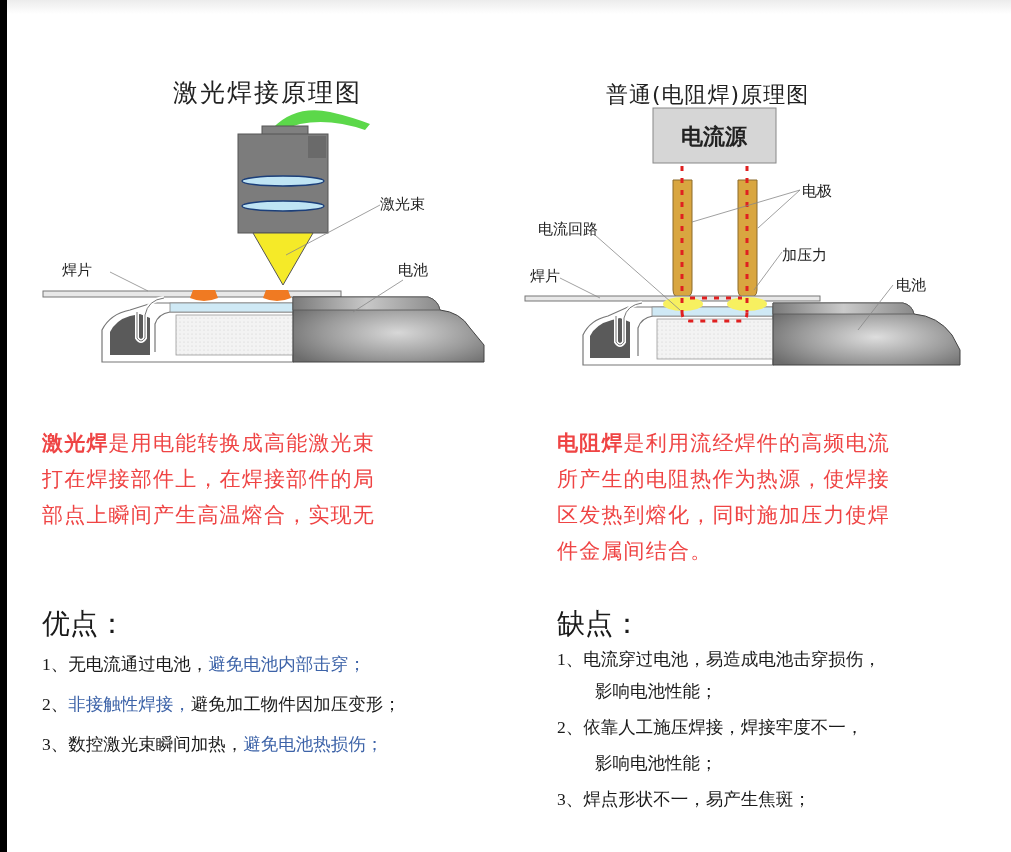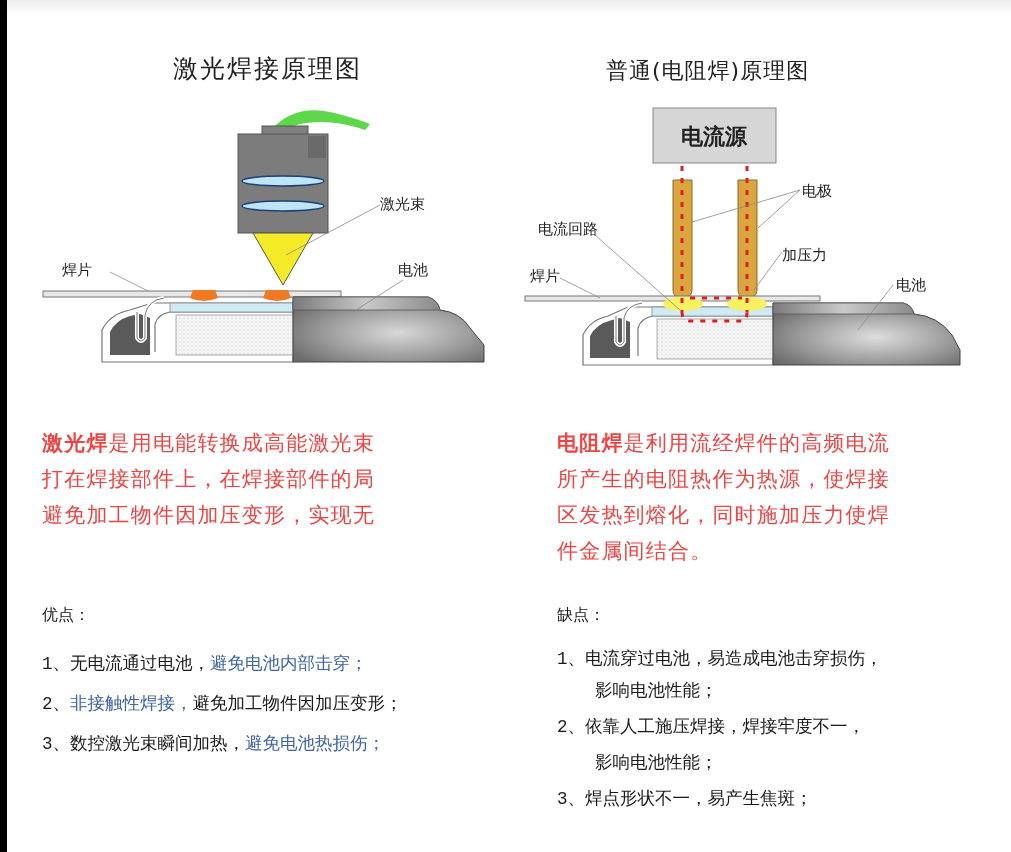--- a/index.html
+++ b/index.html
@@ -1,27 +1,27 @@
 <!DOCTYPE html>
 <html><head>
 <meta charset="utf-8">
 <style>
   * { margin: 0; padding: 0; box-sizing: border-box; }
   html, body { width: 1011px; height: 852px; overflow: hidden; background: #ffffff; }
   body { position: relative; font-family: "DejaVu Sans", "Liberation Sans", sans-serif; color: #1a1a1a; }
   .left-edge { position: absolute; left: 0; top: 0; width: 7px; height: 852px; background: #000; }
   .top-shade { position: absolute; left: 7px; top: 0; width: 1004px; height: 14px; background: linear-gradient(#ececec, #ffffff); }
-  .title { position: absolute; font-size: 25px; letter-spacing: 2px; color: #222; white-space: nowrap; }
+  .title { position: absolute; font-size: 25px; letter-spacing: 2px; color: #222; white-space: nowrap; margin-top: 24px; }
   .title-right { font-size: 22px; letter-spacing: 1px; }
   svg.diagram { position: absolute; }
   .lbl { font-family: "DejaVu Sans", sans-serif; font-size: 15px; fill: #222; }
   .desc { position: absolute; font-size: 21px; line-height: 36px; color: #ef4444; letter-spacing: 1.2px; }
   .desc b { font-weight: bold; }
-  .section-head { position: absolute; font-family: "DejaVu Serif", serif; font-size: 16px; color: #1a1a1a; }
-  .list { position: absolute; font-family: Liberation Mono, monospace; font-size: 17.5px; color: #1a1a1a; }
+  .section-head { position: absolute; font-family: "DejaVu Serif", serif; font-size: 28px; color: #1a1a1a; }
+  .list { position: absolute; font-family: Liberation Serif, serif; font-size: 17.5px; color: #1a1a1a; }
   .list .row { height: 40px; line-height: 40px; white-space: nowrap; }
   .list .row.tight { height: 32px; line-height: 32px; }
   .blue { color: #3d63a8; }
   .indent { padding-left: 38px; }
 </style>
 </head>
 <body>
 
 <div class="left-edge"></div>
 <div class="top-shade"></div>
@@ -146,21 +146,21 @@
   <text class="lbl" x="282" y="96">电极</text>
   <text class="lbl" x="18" y="134">电流回路</text>
   <text class="lbl" x="262" y="160">加压力</text>
   <text class="lbl" x="10" y="181">焊片</text>
   <text class="lbl" x="376" y="190">电池</text>
 </svg>
 
 <div class="desc" style="left:42px; top:425px; width:470px;">
   <div><b>激光焊</b><span>是用电能转换成高能激光束</span></div>
   <div>打在焊接部件上，在焊接部件的局</div>
-  <div>避免加工物件因加压变形，实现无</div>
+  <div>部点上瞬间产生高温熔合，实现无</div>
 </div>
 
 <div class="desc" style="left:557px; top:425px; width:450px;">
   <div><b>电阻焊</b><span>是利用流经焊件的高频电流</span></div>
   <div>所产生的电阻热作为热源，使焊接</div>
   <div>区发热到熔化，同时施加压力使焊</div>
   <div>件金属间结合。</div>
 </div>
 
 <div class="section-head" style="left:42px; top:605px;">优点：</div>

